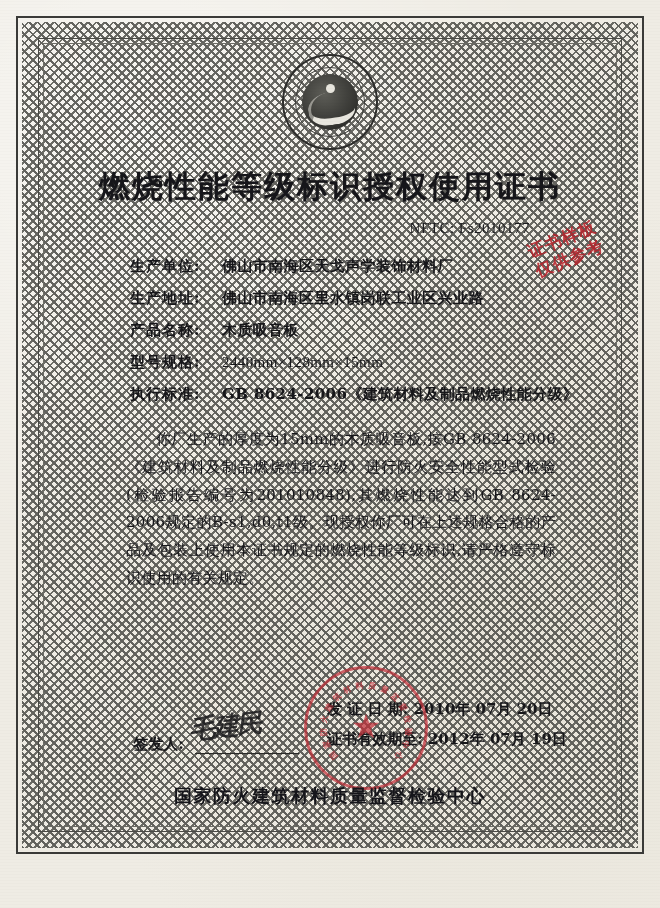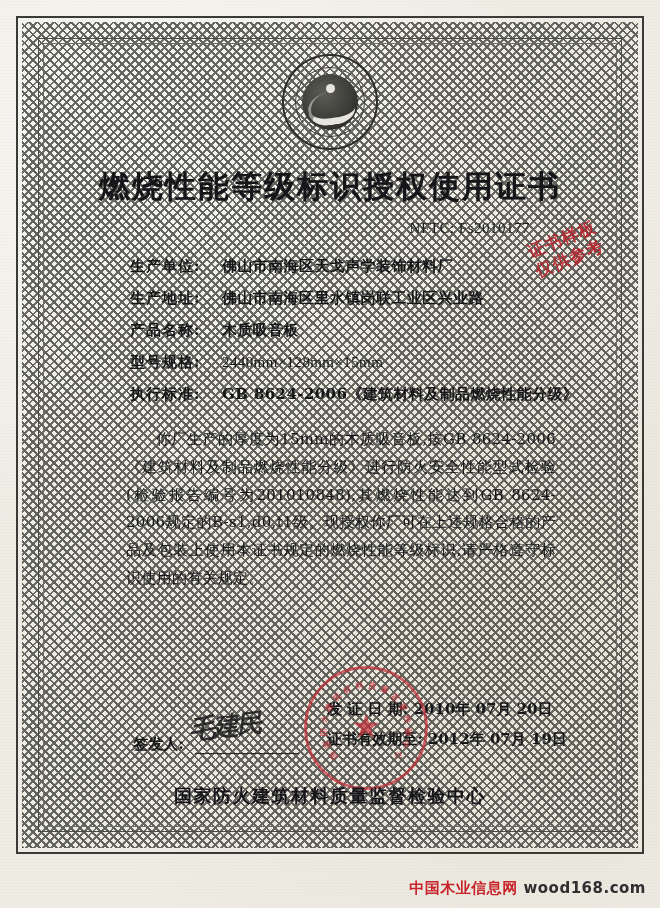--- a/index.html
+++ b/index.html
@@ -433,18 +433,14 @@
           <span style="transform: rotate(130deg) translate(-50%, -48px);">心</span>
         </div>
     </div>
 
     <div class="issuer">国家防火建筑材料质量监督检验中心</div>
 
   </div>
 
   <div class="paper-noise"></div>
 
-  <div class="footer-watermark">
-    <span class="cn">中国木业信息网</span>
-    <span class="en">wood168.com</span>
-  </div>
 
 </div>
 
 </body></html>

